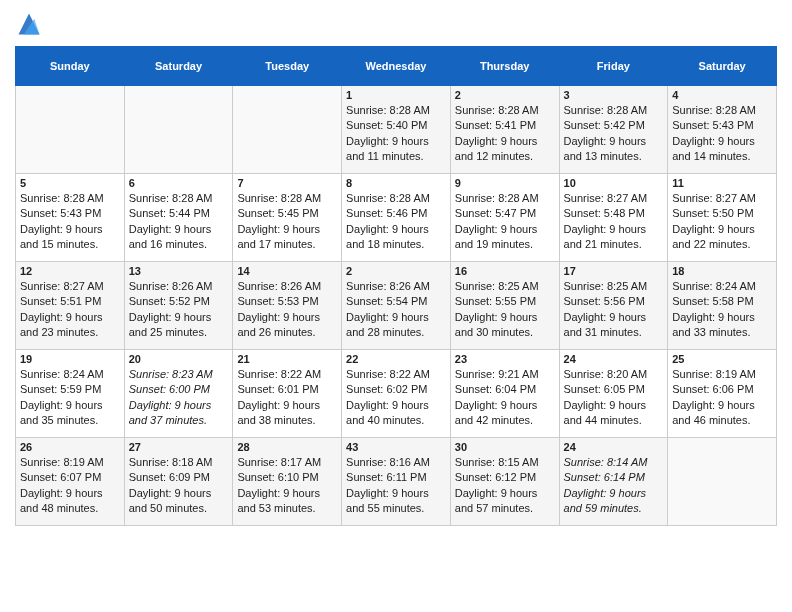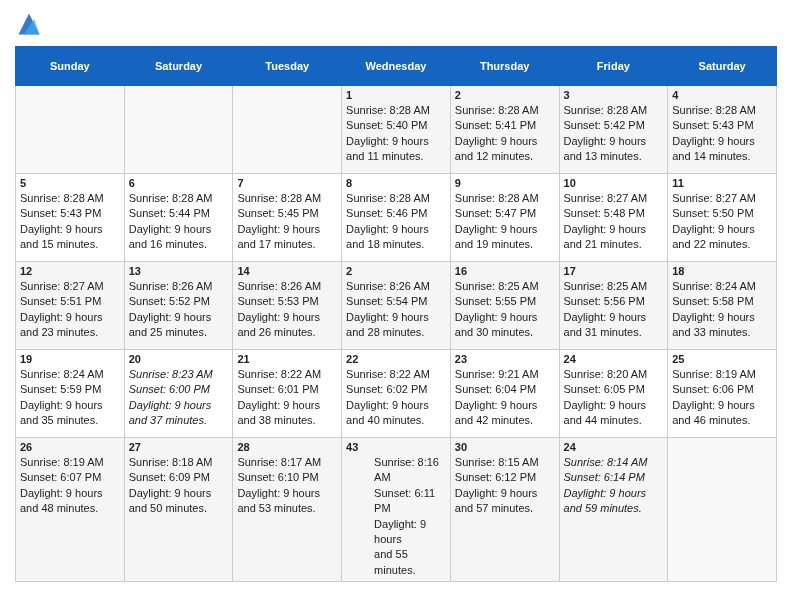--- a/index.html
+++ b/index.html
@@ -340,21 +340,21 @@
           </td>
           <td>
             <span class="day-number">28</span>
             <div class="cell-content" style="white-space: pre-line;">Sunrise: 8:17 AM
 Sunset: 6:10 PM
 Daylight: 9 hours
 and 53 minutes.</div>
           </td>
           <td>
             <span class="day-number">43</span>
-            <div class="cell-content" style="white-space: pre-line; margin-left: 28px;">Sunrise: 8:16 AM
+            <div class="cell-content" style="white-space: pre-line;">Sunrise: 8:16 AM
 Sunset: 6:11 PM
 Daylight: 9 hours
 and 55 minutes.</div>
           </td>
           <td>
             <span class="day-number">30</span>
             <div class="cell-content" style="white-space: pre-line;">Sunrise: 8:15 AM
 Sunset: 6:12 PM
 Daylight: 9 hours
 and 57 minutes.</div>

